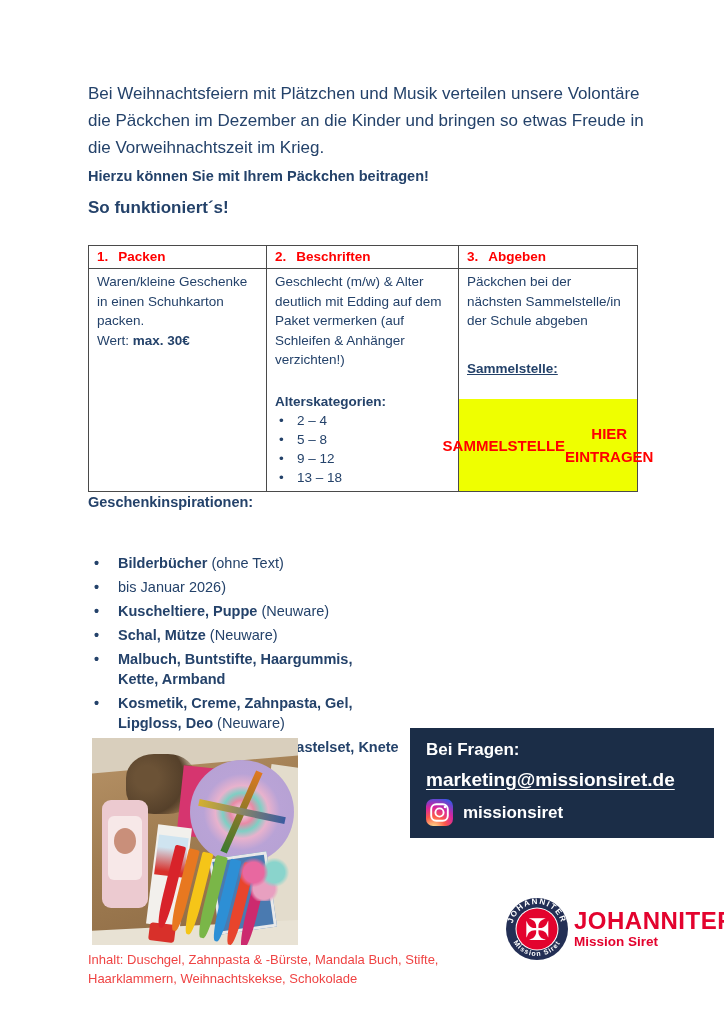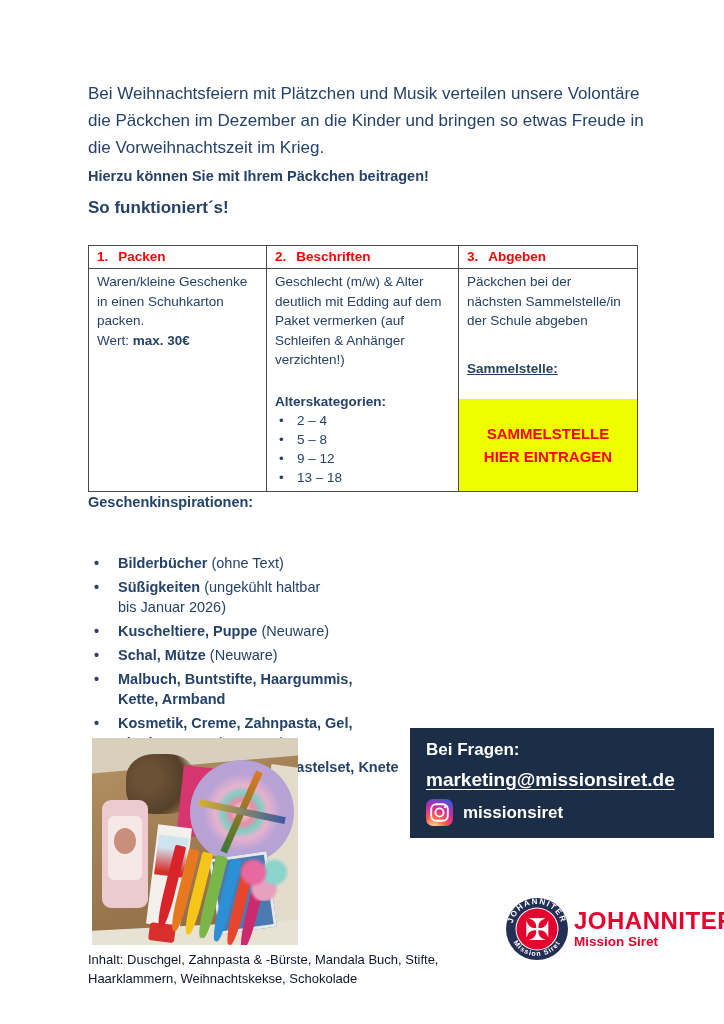--- a/index.html
+++ b/index.html
@@ -47,21 +47,21 @@
   .wert { line-height: 19.5px; }
   .agehead { font-weight: bold; margin-top: 22px; }
   .agelist { list-style: none; margin: 0; padding: 0; }
   .agelist li { line-height: 19px; padding-left: 22px; position: relative; }
   .agelist li::before { content: "•"; position: absolute; left: 4px; }
   .cell3 { position: relative; }
   .sammel { font-weight: bold; margin-top: 28px; text-decoration: underline; }
   .highlight {
     position: absolute; left: 0; right: 0; bottom: 0; height: 92px;
     background: #EFFF00;
-    display: flex; flex-direction: column; align-items: center; justify-content: center;
+    display: flex; flex-direction: row; align-items: center; justify-content: center;
     color: #FF0000; font-weight: bold; font-size: 15px; line-height: 23px;
     text-align: center;
   }
   
   .gifts-heading {
     position: absolute; left: 88px; top: 494px;
     font-size: 14.5px; font-weight: bold; color: #24426A;
   }
   .gifts {
     position: absolute; left: 88px; top: 524px; width: 380px;
@@ -118,21 +118,21 @@
   .ph-pencils span:nth-child(4) { background: #7ab648; }
   .ph-pencils span:nth-child(5) { background: #2d8fd5; }
   .ph-pencils span:nth-child(6) { background: #e8452c; }
   .ph-pencils span:nth-child(7) { background: #cc2a6e; }
   .ph-hearts { position: absolute; right: 8px; bottom: 44px; width: 52px; height: 44px;
     background: radial-gradient(circle at 30% 35%, #e868a0 22%, transparent 32%),
                 radial-gradient(circle at 70% 35%, #8ad4cc 22%, transparent 32%),
                 radial-gradient(circle at 50% 72%, #e8a0c0 26%, transparent 36%); }
   .caption {
     position: absolute; left: 88px; top: 950px; width: 400px;
-    font-size: 13px; line-height: 19px; color: #0f172a;
+    font-size: 13px; line-height: 19px; color: #ef4444;
   }
   
   .contact {
     position: absolute; left: 410px; top: 728px; width: 304px; height: 110px;
     background: #1B2D47; color: #ffffff; padding: 12px 16px 10px 16px;
   }
   .contact-heading { font-size: 17px; font-weight: bold; }
   .contact-email {
     display: inline-block; margin-top: 9px;
     font-size: 19px; font-weight: bold; color: #ffffff;
@@ -200,21 +200,20 @@
     </tr>
   </tbody>
     </table>
 
   <div class="gifts-heading">Geschenkinspirationen:</div>
   <ul class="gifts">
     <li>
       <div><span class="b">Bilderbücher</span><span> (ohne Text)</span></div>
     </li>
     <li>
-      <div><span class="b">Süßigkeiten</span><span> (ungekühlt haltbar</span></div>
       <div><span class="b"></span><span>bis Januar 2026)</span></div>
     </li>
     <li>
       <div><span class="b">Kuscheltiere, Puppe</span><span> (Neuware)</span></div>
     </li>
     <li>
       <div><span class="b">Schal, Mütze</span><span> (Neuware)</span></div>
     </li>
     <li>
       <div><span class="b">Malbuch, Buntstifte, Haargummis,</span><span></span></div>

